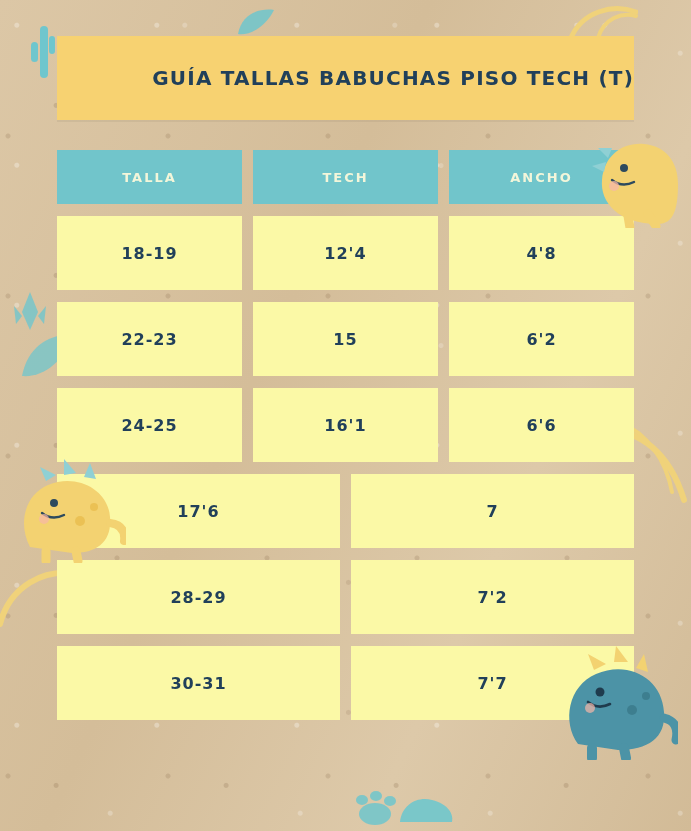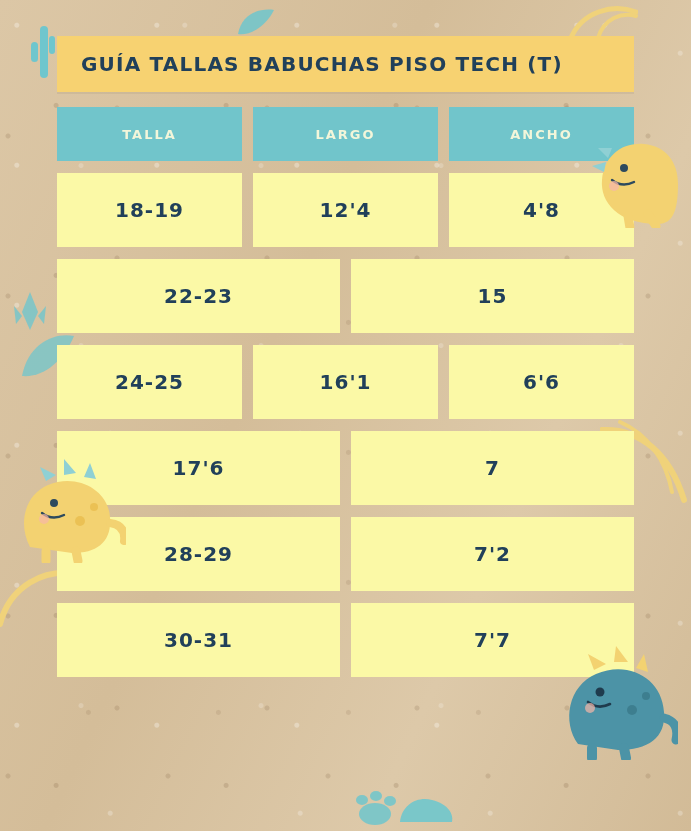--- a/index.html
+++ b/index.html
@@ -28,57 +28,57 @@
   }
   .deco{position:absolute;pointer-events:none;}
 
   .sheet{
     position:absolute;left:57px;top:36px;width:577px;
   }
 
   
   .title-banner{
     background:#f7d271;
-    height:56px;
-    display:flex;align-items:center;justify-content:flex-start;
+    height:84px;
+    display:flex;align-items:center;justify-content:flex-end;
     box-shadow:0 2px 0 rgba(0,0,0,.05);
     padding-left:24px;
   }
   .title-text{
     color:#21405a;
     font-size:20px;
     font-weight:bold;
     letter-spacing:1.2px;
     font-family:"DejaVu Sans", sans-serif;
     text-align:center;
   }
 
   
   .head-row{
-    display:flex;gap:11px;margin-top:15px;
+    display:flex;gap:11px;margin-top:30px;
   }
   .head-cell{
     flex:1;
     background:#71c5cb;
     height:54px;
     display:flex;align-items:center;justify-content:center;
     color:#f3f6da;
     font-size:13px;letter-spacing:2px;font-weight:bold;
     font-family:"DejaVu Sans", sans-serif;
   }
 
   
   .row{display:flex;gap:11px;margin-top:12px;}
   .cell{
     flex:1;
     background:#fbf9a6;
     height:74px;
     display:flex;align-items:center;justify-content:center;
     color:#21405a;
-    font-size:20px;
+    font-size:16px;
     font-weight:bold;
     letter-spacing:1px;
     font-family:"DejaVu Sans", sans-serif;
   }
 </style>
 </head>
 <body>
 
 <div class="bg"></div>
 
@@ -140,32 +140,33 @@
 </div>
 
 <div class="sheet">
 
   <div class="title-banner">
     <div class="title-text">GUÍA TALLAS BABUCHAS PISO TECH (T)</div>
   </div>
 
   <div class="head-row">
     <div class="head-cell">TALLA</div>
-    <div class="head-cell">LARGO</div>
+    <div class="head-cell">TECH</div>
     <div class="head-cell">ANCHO</div>
   </div>
 
   <div class="row">
     <div class="cell">18-19</div>
     <div class="cell">12'4</div>
     <div class="cell">4'8</div>
   </div>
   <div class="row">
     <div class="cell">22-23</div>
     <div class="cell">15</div>
+    <div class="cell">6'2</div>
   </div>
   <div class="row">
     <div class="cell">24-25</div>
     <div class="cell">16'1</div>
     <div class="cell">6'6</div>
   </div>
   <div class="row">
     <div class="cell">17'6</div>
     <div class="cell">7</div>
   </div>

